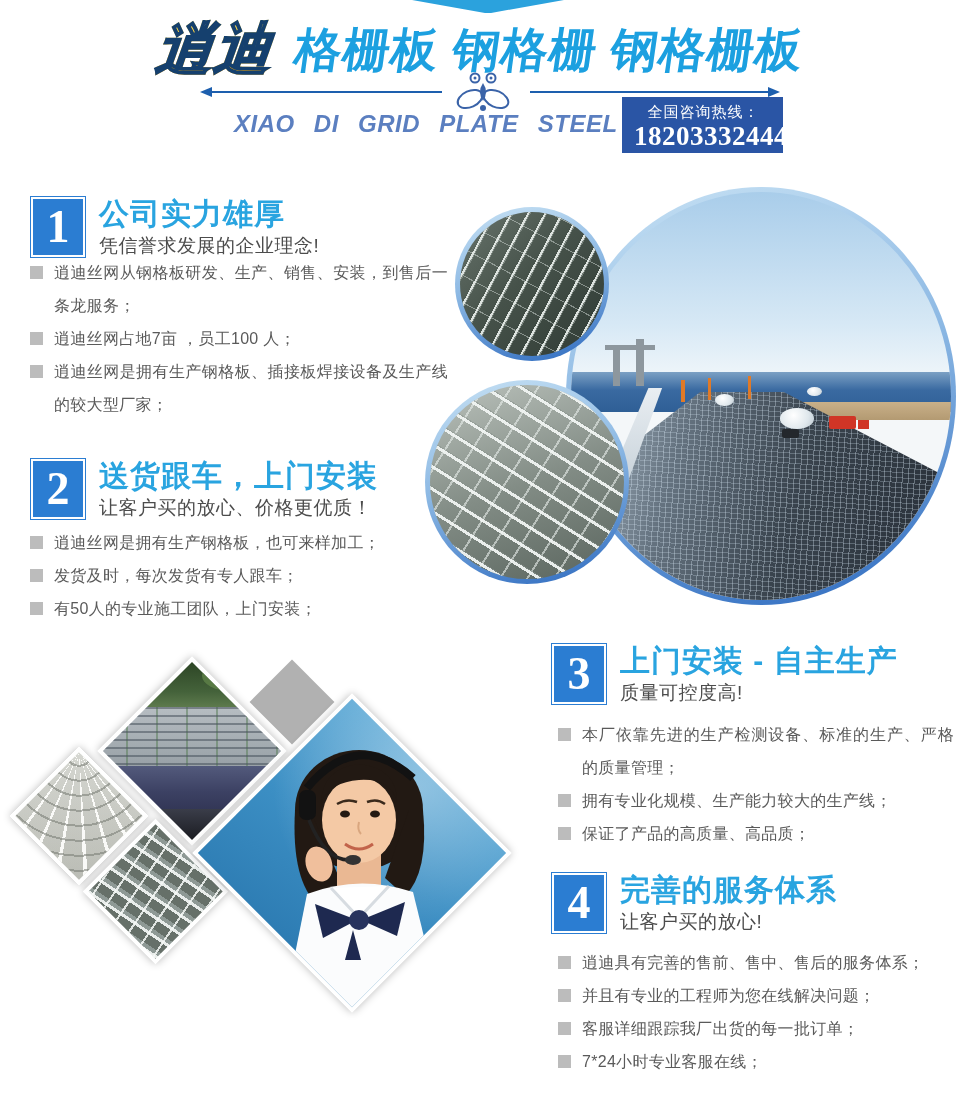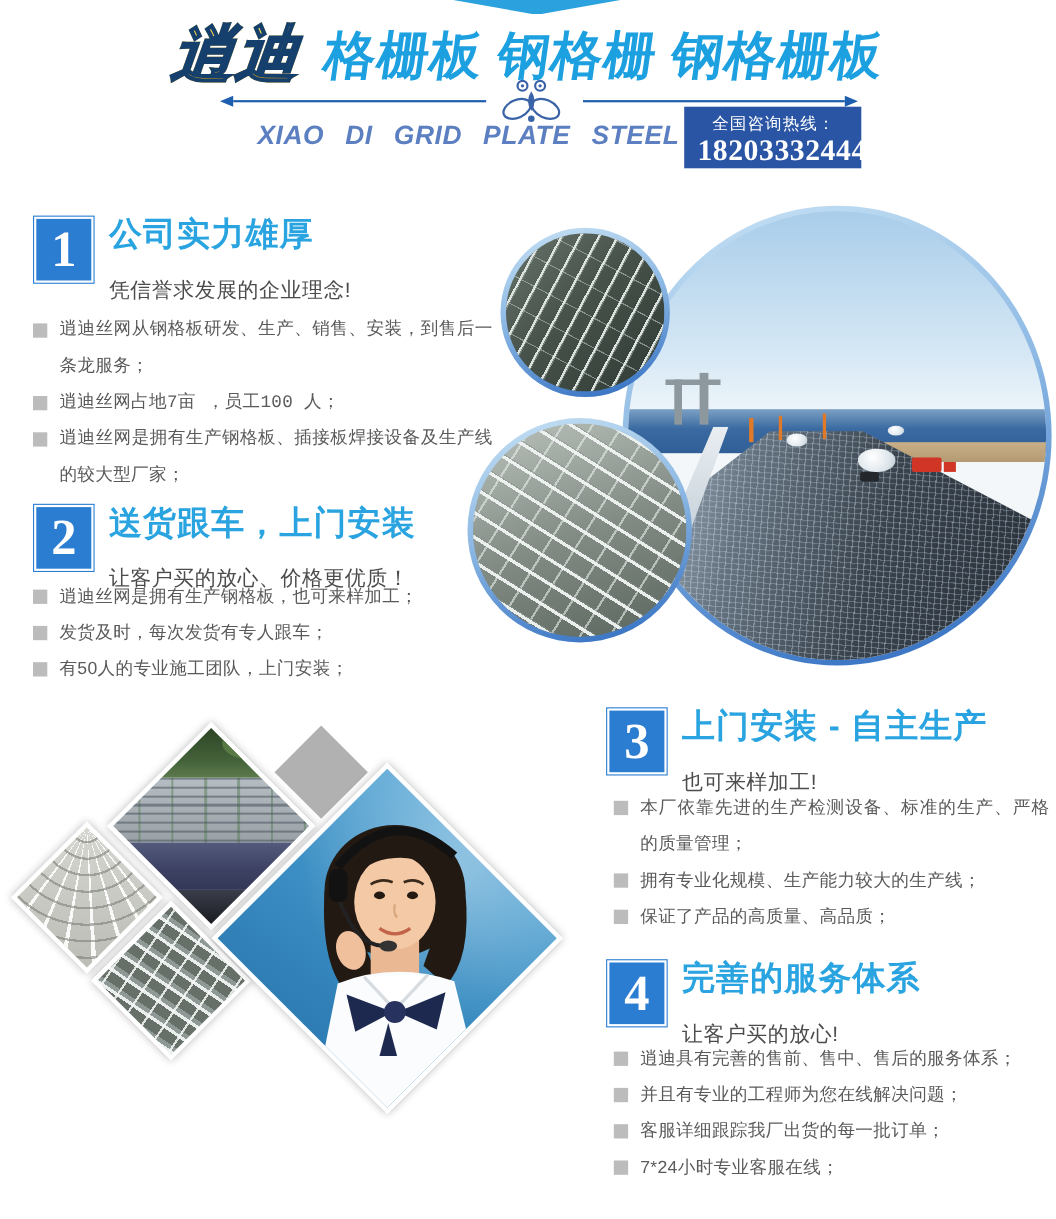--- a/index.html
+++ b/index.html
@@ -34,21 +34,21 @@
   .hotline-label { font-size:15px; letter-spacing:1px;text-align:center; }
   .hotline-number { font-family:"Liberation Serif", serif; font-weight:bold; font-size:27px; letter-spacing:0.5px; line-height:1.1;text-align:right; }
 
   
   .sec-header { position:absolute; display:flex; align-items:flex-start; }
   .num-box { flex:none; width:56px; height:62px; border:1px solid #2b7dd2; background:#fff; padding:2px; }
   .num-inner { width:100%; height:100%; background:#2b7dd2; color:#fff; display:flex; align-items:center; justify-content:center;
     font-family:"Liberation Serif", serif; font-weight:bold; font-size:46px; line-height:1; }
   .sec-text { margin-left:13px; padding-top:1px; }
   .sec-title { font-size:30px; font-weight:bold; color:#29a4e0; line-height:34px; letter-spacing:1px; }
-  .sec-sub { font-size:19px; color:#4c4c4c; margin-top:20px; letter-spacing:0.5px; }
+  .sec-sub { font-size:19px; color:#4c4c4c; margin-top:2px; letter-spacing:0.5px; }
 
   .bullets { position:absolute; }
   .bullet { display:flex; align-items:flex-start; }
   .bullet-marker { flex:none; width:13px; height:13px; background:#bcbcbc; margin:10px 11px 0 0; }
   .bullet-text { font-size:16px; color:#5a5a5a; line-height:33px; letter-spacing:0.3px; text-align:justify; }
 
   
   .circle { position:absolute; border-radius:50%; padding:5px;
     background:linear-gradient(165deg,#c8e2f4 0%,#8db9e4 45%,#2d6abf 100%); }
   .circle-inner { width:100%; height:100%; border-radius:50%; overflow:hidden; position:relative; }
@@ -176,21 +176,21 @@
 
   <div class="sec-header" style="left:30px; top:196px;">
     <div class="num-box">
       <div class="num-inner">1</div>
     </div>
     <div class="sec-text">
       <div class="sec-title">公司实力雄厚</div>
       <div class="sec-sub">凭信誉求发展的企业理念!</div>
     </div>
   </div>
-  <div class="bullets" style="left:30px; top:284px; width:418px;font-family:Liberation Mono, monospace;">
+  <div class="bullets" style="left:30px; top:256px; width:418px;">
     <div class="bullet">
       <span class="bullet-marker"></span>
       <span class="bullet-text">逍迪丝网从钢格板研发、生产、销售、安装，到售后一条龙服务；</span>
     </div>
     <div class="bullet">
       <span class="bullet-marker"></span>
       <span class="bullet-text">逍迪丝网占地7亩 ，员工100 人；</span>
     </div>
     <div class="bullet">
       <span class="bullet-marker"></span>
@@ -221,21 +221,21 @@
       <span class="bullet-text">有50人的专业施工团队，上门安装；</span>
     </div>
   </div>
 
   <div class="sec-header" style="left:551px; top:643px;">
     <div class="num-box">
       <div class="num-inner">3</div>
     </div>
     <div class="sec-text">
       <div class="sec-title">上门安装 - 自主生产</div>
-      <div class="sec-sub">也可来样加工!</div>
+      <div class="sec-sub">质量可控度高!</div>
     </div>
   </div>
   <div class="bullets" style="left:558px; top:718px; width:396px;">
     <div class="bullet">
       <span class="bullet-marker"></span>
       <span class="bullet-text">本厂依靠先进的生产检测设备、标准的生产、严格的质量管理；</span>
     </div>
     <div class="bullet">
       <span class="bullet-marker"></span>
       <span class="bullet-text">拥有专业化规模、生产能力较大的生产线；</span>

